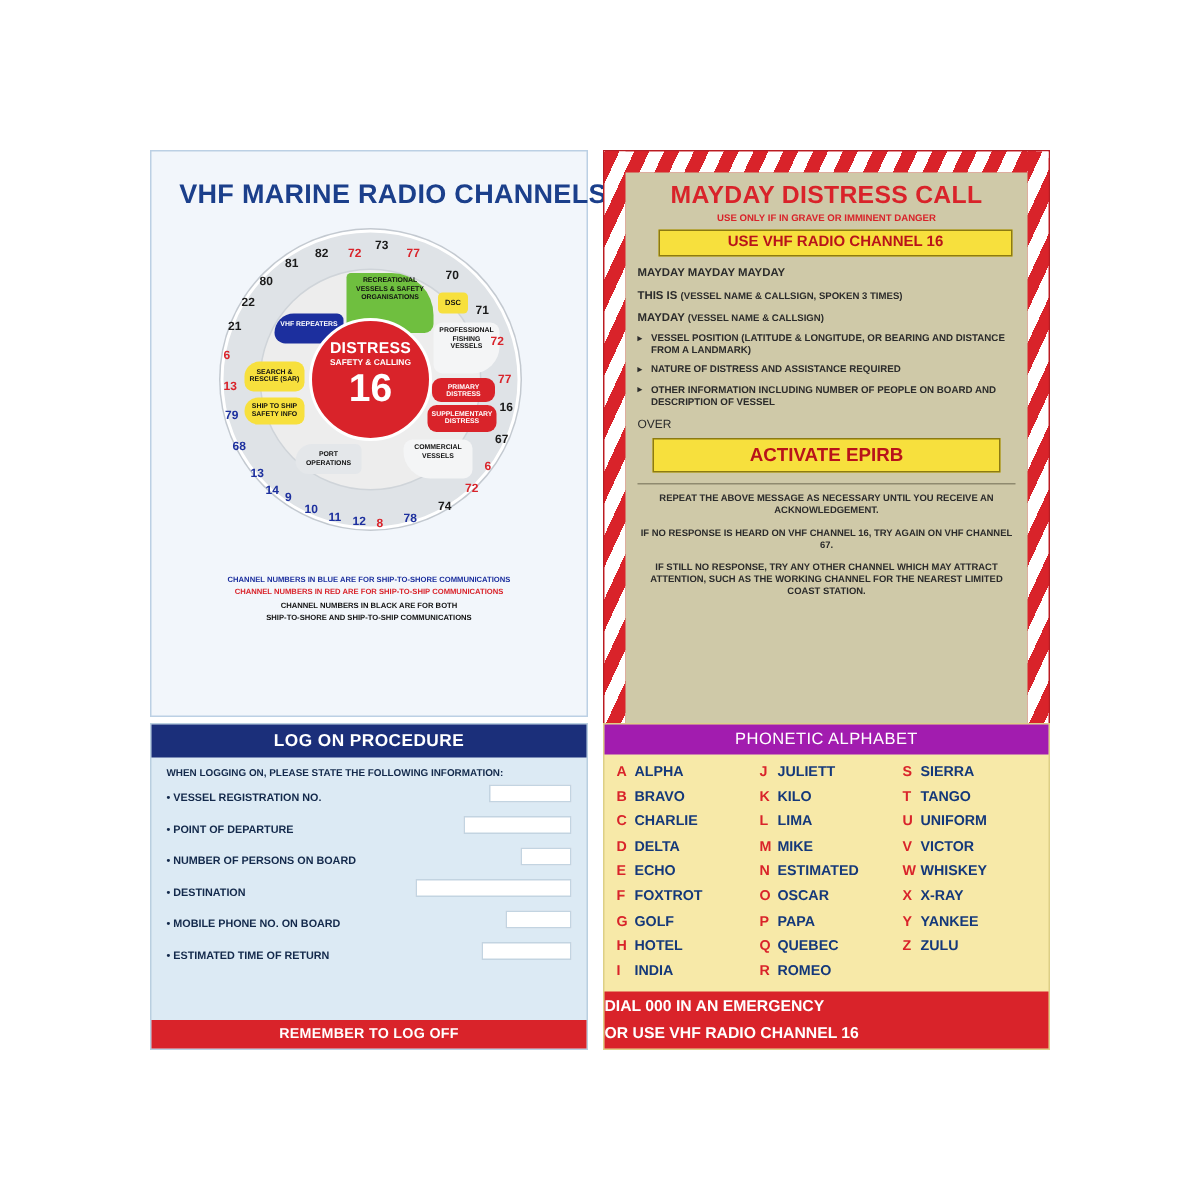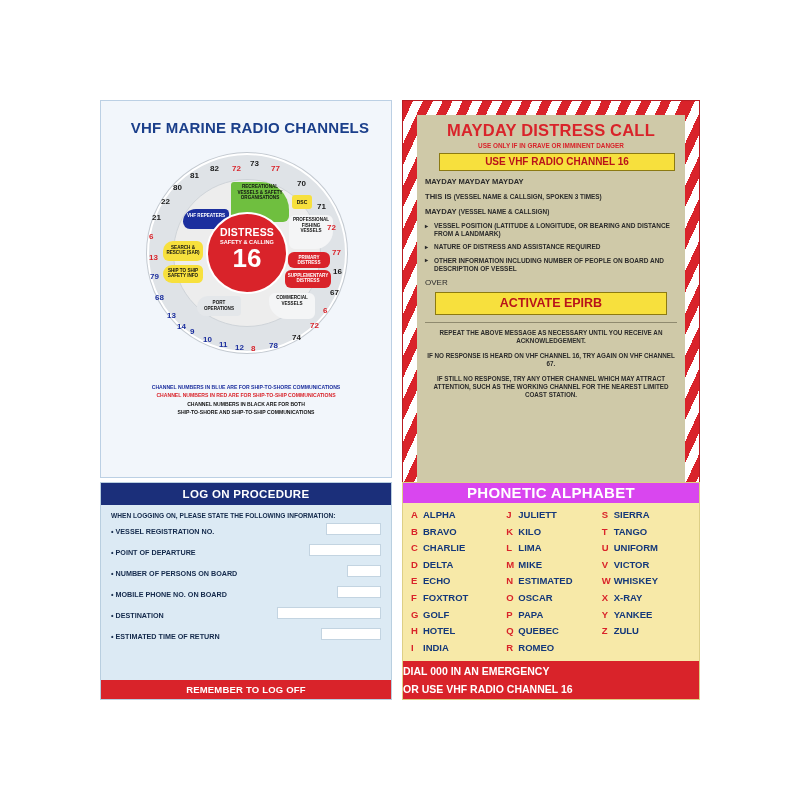--- a/index.html
+++ b/index.html
@@ -16,24 +16,24 @@
     width:600px; height:600px;
   }
 
   
   .card-wheel {
     position:absolute; left:0; top:0; width:292px; height:378px;
     background:#f2f6fb;
     border:1px solid #bcd0e4;
   }
   .wheel-title {
-    position:absolute; left:4px; top:18px; width:100%;
+    position:absolute; left:16px; top:18px; width:100%;
     text-align:center;
     color:#1b3f8b;
-    font-size:15px; font-weight:bold;
+    font-size:18px; font-weight:bold;
     letter-spacing:0.2px;
   }
   .wheel-wrap {
     position:absolute; left:46px; top:52px; width:200px; height:200px;
   }
   .wheel-outer {
     position:absolute; left:0; top:0; width:200px; height:200px;
     border-radius:50%;
     background:#dfe3e7;
     border:2px solid #ffffff;
@@ -189,22 +189,22 @@
     letter-spacing:0.2px;
   }
 
   
   .card-phon {
     position:absolute; left:302px; top:382px; width:298px; height:218px;
     background:#f7e9a8;
     border:1px solid #ddcf86;
   }
   .phon-head {
-    height:20px; background:#d946ef; color:#fff;
-    text-align:center; font-size:15px; font-weight:bold; line-height:20px;
+    height:20px; background:#a21caf; color:#fff;
+    text-align:center; font-size:11px; font-weight:normal; line-height:20px;
     letter-spacing:0.3px;
   }
   .phon-grid {
     position:absolute; left:8px; top:26px; right:8px;
     display:flex; gap:6px;
   }
   .phon-col { flex:1; }
   .phon-item {
     display:flex; align-items:baseline; height:16.6px;
   }
@@ -349,26 +349,26 @@
     </div>
     <div class="log-row">
       <span class="lbl">POINT OF DEPARTURE</span>
       <span class="fill" style="width:72px;"></span>
     </div>
     <div class="log-row">
       <span class="lbl">NUMBER OF PERSONS ON BOARD</span>
       <span class="fill" style="width:34px;"></span>
     </div>
     <div class="log-row">
+      <span class="lbl">DESTINATION</span>
+      <span class="fill" style="width:104px;"></span>
+    </div>
+    <div class="log-row">
       <span class="lbl">MOBILE PHONE NO. ON BOARD</span>
       <span class="fill" style="width:44px;"></span>
-    </div>
-    <div class="log-row">
-      <span class="lbl">DESTINATION</span>
-      <span class="fill" style="width:104px;"></span>
     </div>
     <div class="log-row">
       <span class="lbl">ESTIMATED TIME OF RETURN</span>
       <span class="fill" style="width:60px;"></span>
     </div>
 
     <div class="log-foot">REMEMBER TO LOG OFF</div>
   </div>
 
   <div class="card-phon">

